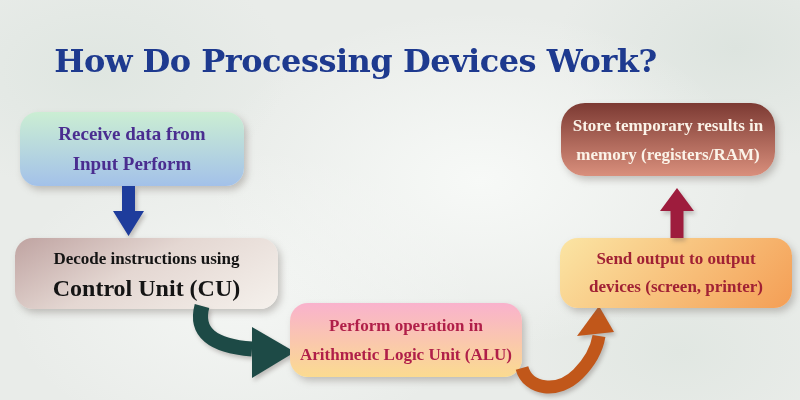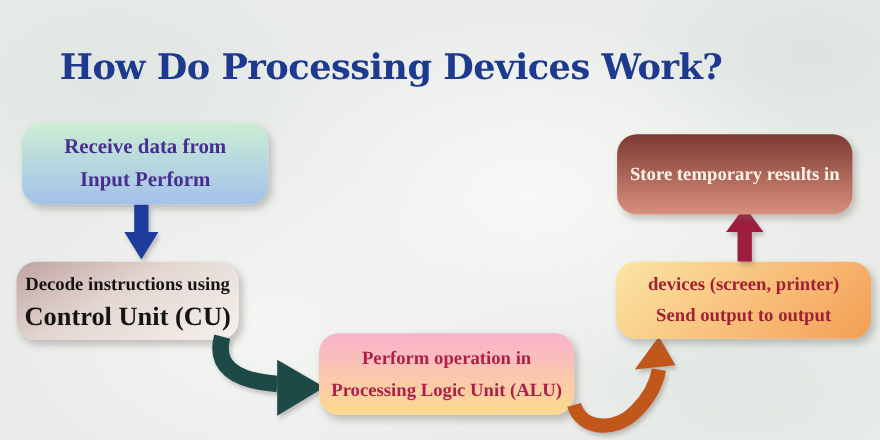--- a/index.html
+++ b/index.html
@@ -25,33 +25,33 @@
   .box{
     position:absolute;border-radius:18px;
     display:flex;flex-direction:column;justify-content:center;align-items:center;
     text-align:center;font-weight:bold;
     box-shadow:3px 4px 7px rgba(110,100,95,0.35);
   }
   .box .line{display:block;white-space:nowrap;}
   .box1{left:20px;top:112px;width:224px;height:74px;
     background:linear-gradient(180deg,#cbeed3 0%,#a3c1e9 100%);
     color:#4a2d90;font-size:19px;line-height:30px;justify-content:center;}
-  .box2{left:15px;top:238px;width:202px;height:71px;
+  .box2{left:15px;top:238px;width:263px;height:71px;
     background:linear-gradient(150deg,#bfa3a1 0%,#e4d7d2 45%,#f5f1ec 100%);
     color:#141414;font-size:17px;line-height:28px;}
   .box2 .line-big{font-size:24px;line-height:30px;}
   .box3{left:290px;top:303px;width:232px;height:74px;
     background:linear-gradient(180deg,#f9b2cd 0%,#fbdb90 100%);
     color:#b01f49;font-size:17px;line-height:29px;}
   .box4{left:560px;top:238px;width:232px;height:70px;
     background:linear-gradient(135deg,#fbe5a4 0%,#f49e55 100%);
     color:#a12134;font-size:17px;line-height:28px;}
-  .box5{left:561px;top:122px;width:214px;height:73px;
+  .box5{left:561px;top:103px;width:214px;height:73px;
     background:linear-gradient(180deg,#7c3a33 0%,#d98f7c 100%);
-    color:#fbf3e8;font-size:17px;line-height:29px;}
+    color:#fbf3e8;font-size:17px;line-height:29px;border-radius:24px;}
   .arrow{position:absolute;filter:drop-shadow(2px 3px 2px rgba(100,90,85,0.35));}
   .arrow-blue{left:108px;top:186px;}
   .arrow-teal{left:188px;top:298px;}
   .arrow-orange{left:510px;top:296px;}
   .arrow-maroon{left:659px;top:188px;}
 </style>
 </head>
 <body>
 
 <div class="canvas">
@@ -72,34 +72,35 @@
     <span class="line line-big">Control Unit (CU)</span>
   </div>
 
   <svg class="arrow arrow-teal" width="115" height="90" viewBox="0 0 115 90">
     <path d="M 14 8 C 7 34 24 48 64 51" fill="none" stroke="#1d4a46" stroke-width="15"></path>
     <polygon points="64,29 107,54 64,80" fill="#1d4a46"></polygon>
   </svg>
 
   <div class="box box3">
     <span class="line">Perform operation in</span>
-    <span class="line">Processing Logic Unit (ALU)</span>
+    <span class="line">Arithmetic Logic Unit (ALU)</span>
   </div>
 
   <svg class="arrow arrow-orange" width="110" height="104" viewBox="0 0 110 104">
     <path d="M 12 72 C 18 94 48 98 68 78 C 81 65 87 52 89 40" fill="none" stroke="#c1571a" stroke-width="13"></path>
     <polygon points="89,10 67,40 104,36" fill="#c1571a"></polygon>
   </svg>
 
   <div class="box box4">
+    <span class="line">Send output to output</span>
     <span class="line">devices (screen, printer)</span>
-    <span class="line">Send output to output</span>
   </div>
 
   <svg class="arrow arrow-maroon" width="36" height="50" viewBox="0 0 36 50">
     <polygon points="18,0 35,23 24.5,23 24.5,50 11.5,50 11.5,23 1,23" fill="#9e1c3d"></polygon>
   </svg>
 
   <div class="box box5">
     <span class="line">Store temporary results in</span>
+    <span class="line">memory (registers/RAM)</span>
   </div>
 
 </div>
 
 </body></html>

